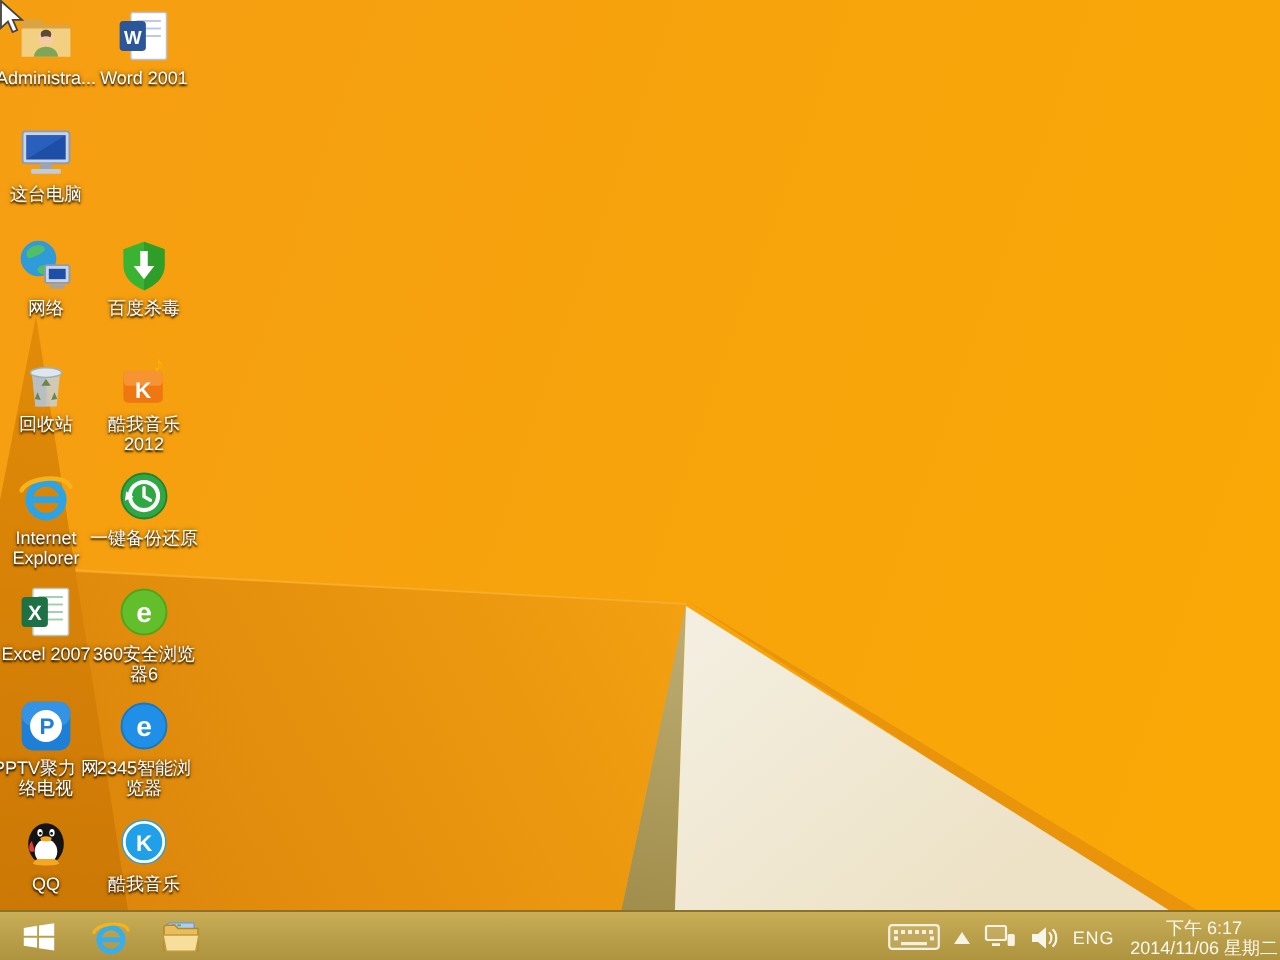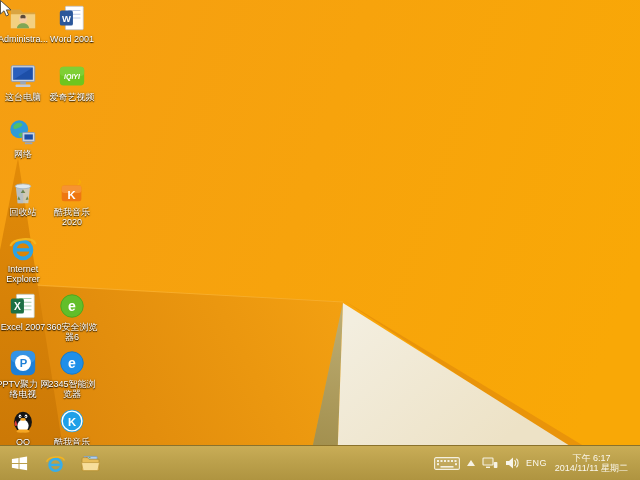--- a/index.html
+++ b/index.html
@@ -6,33 +6,33 @@
   .screen{position:relative;width:640px;height:480px;overflow:hidden;
     font-family:"Liberation Sans",sans-serif;background:#F7A40C;}
   .wallpaper{position:absolute;left:0;top:0;width:640px;height:455px;}
   
   .dicon{position:absolute;width:56px;text-align:center;cursor:default;}
   .dicon .ic{width:30px;height:30px;margin:0 auto;}
   .dicon .ic svg{width:30px;height:30px;display:block;}
   .dicon .lbl{margin-top:1px;font-size:9px;line-height:10px;color:#ffffff;
     text-shadow:0 1px 1px rgba(0,0,0,.85),0 0 2px rgba(0,0,0,.55);}
   
-  .taskbar{position:absolute;left:0;bottom:0;width:640px;height:35px;
+  .taskbar{position:absolute;left:0;bottom:0;width:640px;height:25px;
     background:linear-gradient(180deg,#C9AD57 0%,#BCA14C 45%,#AF9440 100%);
     border-top:1px solid #8A722C;box-sizing:border-box;
-    display:flex;align-items:center;}
+    display:flex;}
   .tb-btn{height:25px;display:flex;align-items:center;justify-content:center;}
   .tb-start{width:38px;}
   .tb-app{width:35px;}
   .tb-spacer{flex:1;}
   .tray{display:flex;align-items:center;height:25px;}
   .tray-ic{display:flex;align-items:center;justify-content:center;margin-right:7px;}
   .tray-lang{font-size:9px;color:#FBF8EE;letter-spacing:.4px;margin-right:8px;}
   .tray-clock{font-size:9px;line-height:10px;color:#FBF8EE;text-align:center;
-    padding-right:12px;min-width:66px;}
+    padding-right:1px;min-width:66px;}
   .cursor{position:absolute;left:0;top:0;width:13px;height:19px;pointer-events:none;}
 </style>
 </head>
 <body>
 
 <div class="screen">
 
   <svg class="wallpaper" viewBox="0 0 640 455">
     <defs>
       <linearGradient id="gBase" x1="0" y1="40" x2="640" y2="260" gradientUnits="userSpaceOnUse">
@@ -100,45 +100,45 @@
           <rect x="3.5" y="5" width="25" height="17" rx="1.5" fill="#C9D4E4" stroke="#8E9BB0" stroke-width="1"></rect>
           <rect x="5.5" y="7" width="21" height="13" fill="#1D4FA8"></rect>
           <path d="M5.5 7h21L5.5 20z" fill="#3A6FD0" opacity="0.5"></path>
           <rect x="13" y="22" width="6" height="3" fill="#9AA6B8"></rect>
           <rect x="8" y="25" width="16" height="2.6" rx="1" fill="#C2CBDA"></rect>
         </svg>
     </div>
     <div class="lbl">这台电脑</div>
   </div>
 
-  <div class="dicon" style="left:44px;top:61px">
-    <div class="ic">
-      <svg viewBox="0 0 32 32">
-          <rect x="3" y="6" width="26" height="20" rx="4" fill="#6EC51E"></rect>
-          <rect x="3" y="6" width="26" height="10" rx="4" fill="#8BD644" opacity="0.6"></rect>
-          <text x="16" y="19.5" font-size="7.5" font-weight="bold" font-style="italic" fill="#ffffff" text-anchor="middle">iQIYI</text>
-        </svg>
-    </div>
-    <div class="lbl">爱奇艺视频</div>
-  </div>
 
   <div class="dicon" style="left:-5px;top:118px">
     <div class="ic">
       <svg viewBox="0 0 32 32">
           <circle cx="12" cy="12" r="9.5" fill="#2F9BD8"></circle>
           <path d="M6 8c2-3 7-4 9-2 1.5 1.5-1 3-3 4-2.5 1-5 3-6 1-.7-1 0-3 0-3z" fill="#52BF66"></path>
           <path d="M13 16c2-1 5 0 5 2s-3 3-5 2-2-3 0-4z" fill="#52BF66"></path>
           <rect x="15.5" y="15.5" width="13" height="9.5" rx="1" fill="#C9D4E4" stroke="#8E9BB0" stroke-width="1"></rect>
           <rect x="17.5" y="17.5" width="9" height="5.5" fill="#1D4FA8"></rect>
           <rect x="18" y="26" width="8" height="2" fill="#9AA6B8"></rect>
         </svg>
     </div>
     <div class="lbl">网络</div>
   </div>
 
+  <div class="dicon" style="left:44px;top:118px">
+    <div class="ic">
+      <svg viewBox="0 0 32 32">
+          <path d="M16 3l11 4v8.5c0 6.5-4.6 10.9-11 13.5C9.6 26.4 5 22 5 15.5V7z" fill="#3BB332"></path>
+          <path d="M16 3l11 4v8.5c0 6.5-4.6 10.9-11 13.5z" fill="#2E9E28"></path>
+          <path d="M14 8h4v8h3.5L16 23l-5.5-7H14z" fill="#ffffff"></path>
+        </svg>
+    </div>
+    <div class="lbl">百度杀毒</div>
+  </div>
 
   <div class="dicon" style="left:-5px;top:176px">
     <div class="ic">
       <svg viewBox="0 0 32 32">
           <path d="M8.5 11l1.8 18h11.4l1.8-18z" fill="#C7D3DC" opacity="0.8"></path>
           <path d="M8.5 11l1.8 18h5.7V11z" fill="#AEBDC9" opacity="0.7"></path>
           <ellipse cx="16" cy="11" rx="8.3" ry="2.6" fill="#DEE7ED" stroke="#9FB0BC" stroke-width="0.8"></ellipse>
           <path d="M13.5 18l2.5-3.6 2.5 3.6zM11.5 21.5L10 25l3.2.6zM20.5 21.5L22 25l-3.2.6z" fill="#6B8450"></path>
         </svg>
     </div>
@@ -147,34 +147,45 @@
 
   <div class="dicon" style="left:44px;top:176px">
     <div class="ic">
       <svg viewBox="0 0 32 32">
           <rect x="5" y="10" width="21" height="17" rx="2.5" fill="#EE7711"></rect>
           <rect x="5" y="10" width="21" height="8" rx="2.5" fill="#F89A3C" opacity="0.8"></rect>
           <text x="15.5" y="24.5" font-size="12" font-weight="bold" fill="#ffffff" text-anchor="middle">K</text>
           <text x="21" y="10" font-size="11" fill="#F7B500">♪</text>
         </svg>
     </div>
-    <div class="lbl">酷我音乐 2020</div>
+    <div class="lbl">酷我音乐 2012</div>
   </div>
 
   <div class="dicon" style="left:-5px;top:233px">
     <div class="ic">
       <svg viewBox="0 0 32 32">
           <circle cx="16" cy="18" r="9" fill="none" stroke="#2EA3E4" stroke-width="4"></circle>
           <rect x="7" y="16.2" width="18" height="3.6" fill="#2EA3E4"></rect>
           <path d="M3 13C6 6 26 4 29 11" fill="none" stroke="#F4B41E" stroke-width="2.4" stroke-linecap="round"></path>
         </svg>
     </div>
     <div class="lbl">Internet Explorer</div>
   </div>
 
+  <div class="dicon" style="left:44px;top:233px">
+    <div class="ic">
+      <svg viewBox="0 0 32 32">
+          <circle cx="16" cy="16" r="12" fill="#2FA844" stroke="#238234" stroke-width="1"></circle>
+          <circle cx="16" cy="16" r="7.5" fill="none" stroke="#ffffff" stroke-width="2.2"></circle>
+          <polygon points="6.5,13.5 10.5,16.5 5.8,18.5" fill="#ffffff"></polygon>
+          <path d="M16 11.5v4.8l3.4 2" stroke="#ffffff" stroke-width="1.8" fill="none" stroke-linecap="round"></path>
+        </svg>
+    </div>
+    <div class="lbl">一键备份还原</div>
+  </div>
 
   <div class="dicon" style="left:-5px;top:291px">
     <div class="ic">
       <svg viewBox="0 0 32 32">
           <rect x="9" y="3.5" width="19" height="25" rx="1" fill="#FFFFFF" stroke="#B9C6B9" stroke-width="0.8"></rect>
           <g stroke="#9FCDA8" stroke-width="1">
             <line x1="12" y1="8" x2="25" y2="8"></line>
             <line x1="12" y1="12" x2="25" y2="12"></line>
             <line x1="12" y1="16" x2="25" y2="16"></line>
             <line x1="12" y1="20" x2="25" y2="20"></line>
@@ -300,21 +311,21 @@
       </div>
       <div class="tray-ic">
         <svg width="14" height="12" viewBox="0 0 14 12">
             <path d="M1 4h3l4-3.4v10.8L4 8H1z" fill="#F8F5EA"></path>
             <path d="M9.8 3.5c1.2 1 1.2 4 0 5M11.6 2c2 1.8 2 6.2 0 8" stroke="#F8F5EA" stroke-width="1.1" fill="none" stroke-linecap="round"></path>
           </svg>
       </div>
       <div class="tray-lang">ENG</div>
       <div class="tray-clock">
         <div>下午 6:17</div>
-        <div>2014/11/11 星期二</div>
+        <div>2014/11/06 星期二</div>
       </div>
     </div>
   </div>
 
   <svg class="cursor" viewBox="0 0 13 19">
     <path d="M0.5 0.5v13.5l3.5-3.2 2.3 5.2 2.3-1-2.2-5.1h4.6z" fill="#ffffff" stroke="#444444" stroke-width="0.9"></path>
   </svg>
 
 </div>
 

